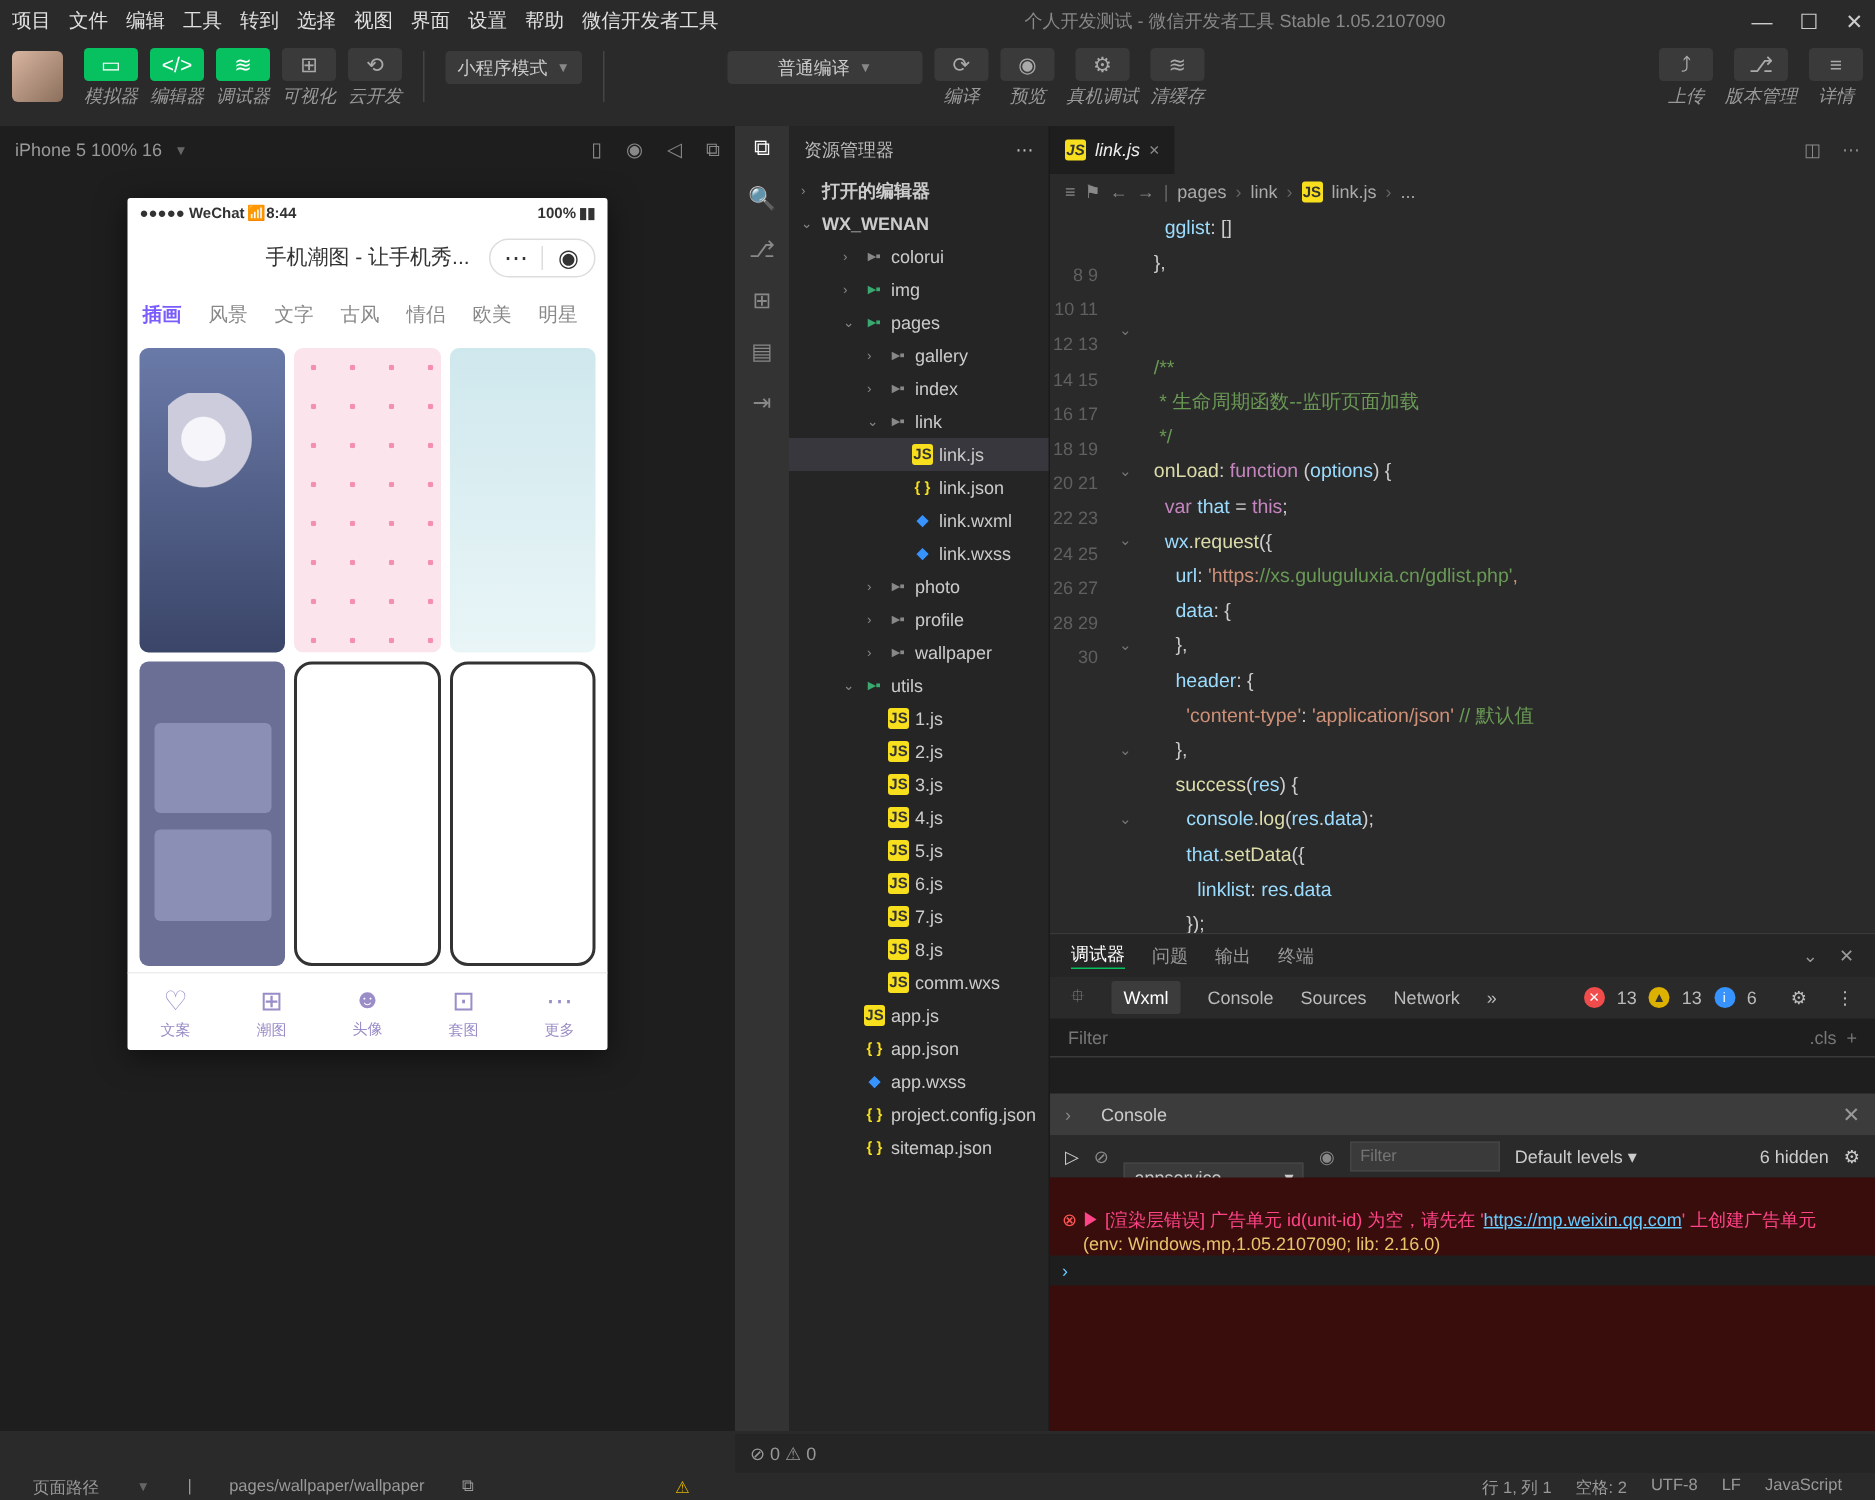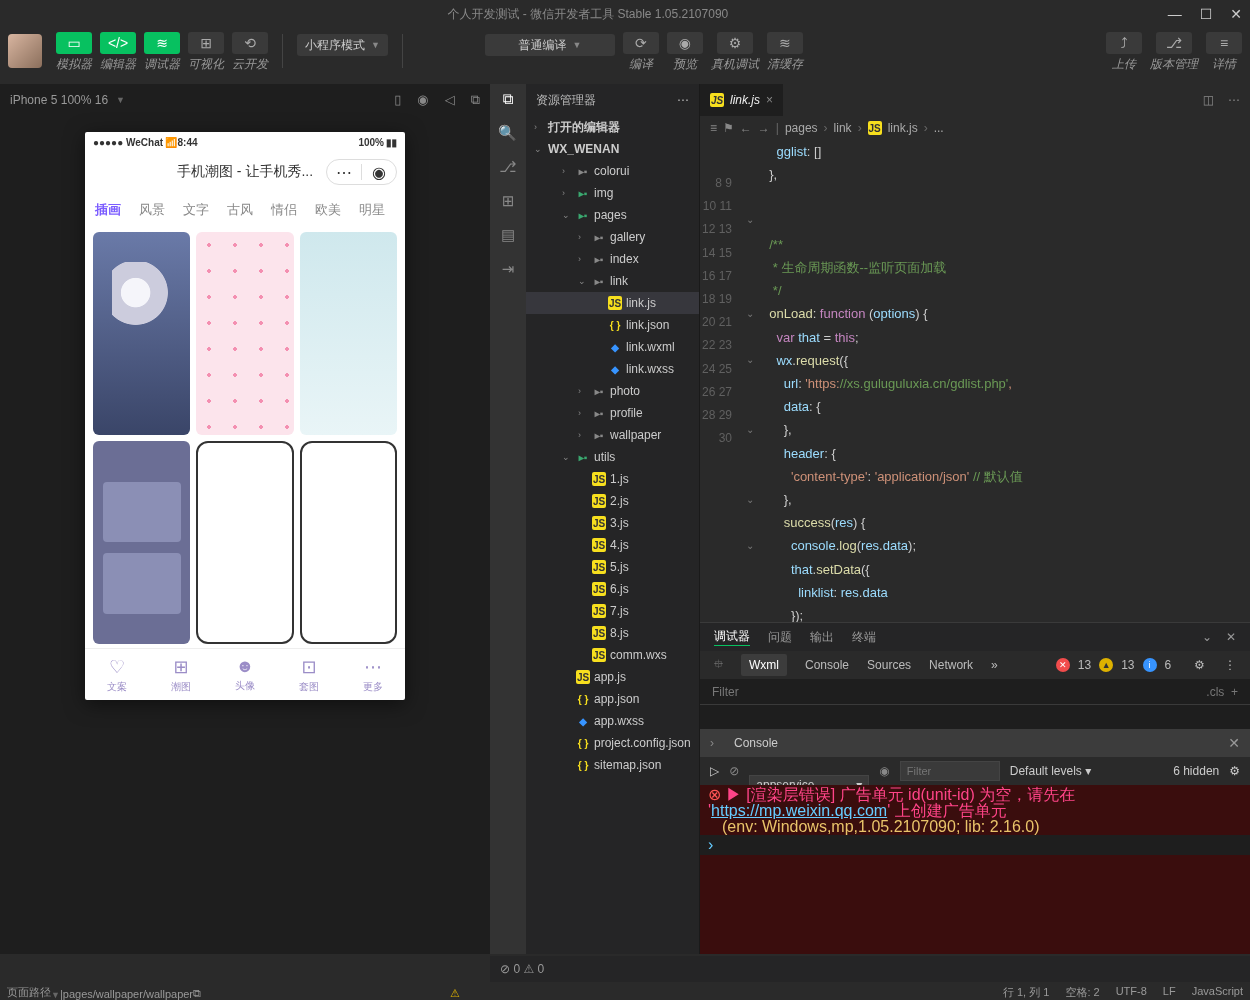--- a/index.html
+++ b/index.html
@@ -79,40 +79,53 @@
 .dbg-stats { margin-left: auto; display: flex; gap: 8px; align-items: center;}
 .styles-tabs { height: 28px; display: flex; align-items: center; gap: 22px; padding: 0 14px; font-size: 12px; color: #bbb; border-bottom: 1px solid #3a3a3a; }
 .styles-tabs .active { color: #fff; }
 .filter-row { height: 26px; display: flex; align-items: center; padding: 0 12px; color: #777; font-size: 12px; justify-content: space-between; border-bottom: 1px solid #3a3a3a;}
 .console-hdr { height: 28px; background: #3c3c3c; display: flex; align-items: center; padding: 0 10px; gap: 10px; font-size: 12px; margin-top: 24px;}
 .console-hdr .lbl { background:#3c3c3c; padding:3px 10px;}
 .console-hdr .ctrl {margin-left:auto; color:#999; font-size:14px;}
 .console-filter { height: 28px; display: flex; align-items: center; gap: 10px; padding: 0 10px; background: #2a2a2a; font-size: 12px; }
 .console-filter select, .console-filter input { background: #3a3a3a; border: 1px solid #444; color: #ccc; font-size: 11px; padding: 2px 6px; height: 20px; }
 .console-filter input { width: 100px; }
-.console-body { flex: 1; background: #3a0d0d; color: #f48; font-family: Consolas, monospace; font-size: 16px; padding: 2px 8px; line-height: 16px; }
+.console-body { flex: 1; background: #3a0d0d; color: #f48; font-family: Consolas, monospace; font-size: 12px; padding: 20px 8px; line-height: 16px; }
 .console-body a { color: #6cf; text-decoration: underline; }
 .console-body .prompt { color: #6cf; background:#1e1e1e; margin:0 -8px -4px; padding: 2px 8px; height:20px;}
 .bottom { position: absolute; left:490px; right:0; bottom: 18px; height: 26px; display: flex; align-items: center; padding: 0 10px; font-size: 12px; color: #999; background: #252526; }
-.footer { position: absolute; bottom: 0; left: 0; right: 0; height: 18px; background: #2a2a2a; display: flex; align-items: flex-end; padding: 0 7px; font-size: 11px; color: #999; gap: 0; }
+.footer { position: absolute; bottom: 0; left: 0; right: 0; height: 18px; background: #2a2a2a; display: flex; align-items: center; padding: 0 22px; font-size: 11px; color: #999; gap: 25px; }
 .footer .right { margin-left: auto; display: flex; gap: 16px; }
 .outline-row { height:26px; display:flex; align-items:center; padding:0 10px; gap:6px; background:#252526; font-size:12px; color:#bbb; position:absolute; bottom:18px; left:490px; width:195px;}
 .side-icons{width:36px;background:#333;display:flex;flex-direction:column;align-items:center;padding-top:6px;gap:16px;color:#888;font-size:15px;}
 .side-icons .active{color:#fff;}
 .mid{display:flex;flex:1;}
 .right-pane{flex:1;display:flex;flex-direction:column;}
 .editor-top-row{display:flex;height:32px;}
 .ed-icons{margin-left:auto;display:flex;gap:14px;color:#888;align-items:center;padding-right:10px;}
 .badge-circ{display:inline-flex;width:14px;height:14px;border-radius:50%;align-items:center;justify-content:center;font-size:9px;}
 .pane-ctrl{margin-left:auto;display:flex;gap:14px;color:#999;}
 </style>
 </head>
 <body>
 
 <div class="titlebar">
+  <div class="menubar" id="menubar">
+      <span>项目</span>
+      <span>文件</span>
+      <span>编辑</span>
+      <span>工具</span>
+      <span>转到</span>
+      <span>选择</span>
+      <span>视图</span>
+      <span>界面</span>
+      <span>设置</span>
+      <span>帮助</span>
+      <span>微信开发者工具</span>
+    </div>
   <div class="title-center">个人开发测试 - 微信开发者工具 Stable 1.05.2107090</div>
   <div class="win-controls">
     <span>—</span>
     <span>☐</span>
     <span>✕</span>
   </div>
 </div>
 
 <div class="toolbar">
   <div class="avatar"></div>

